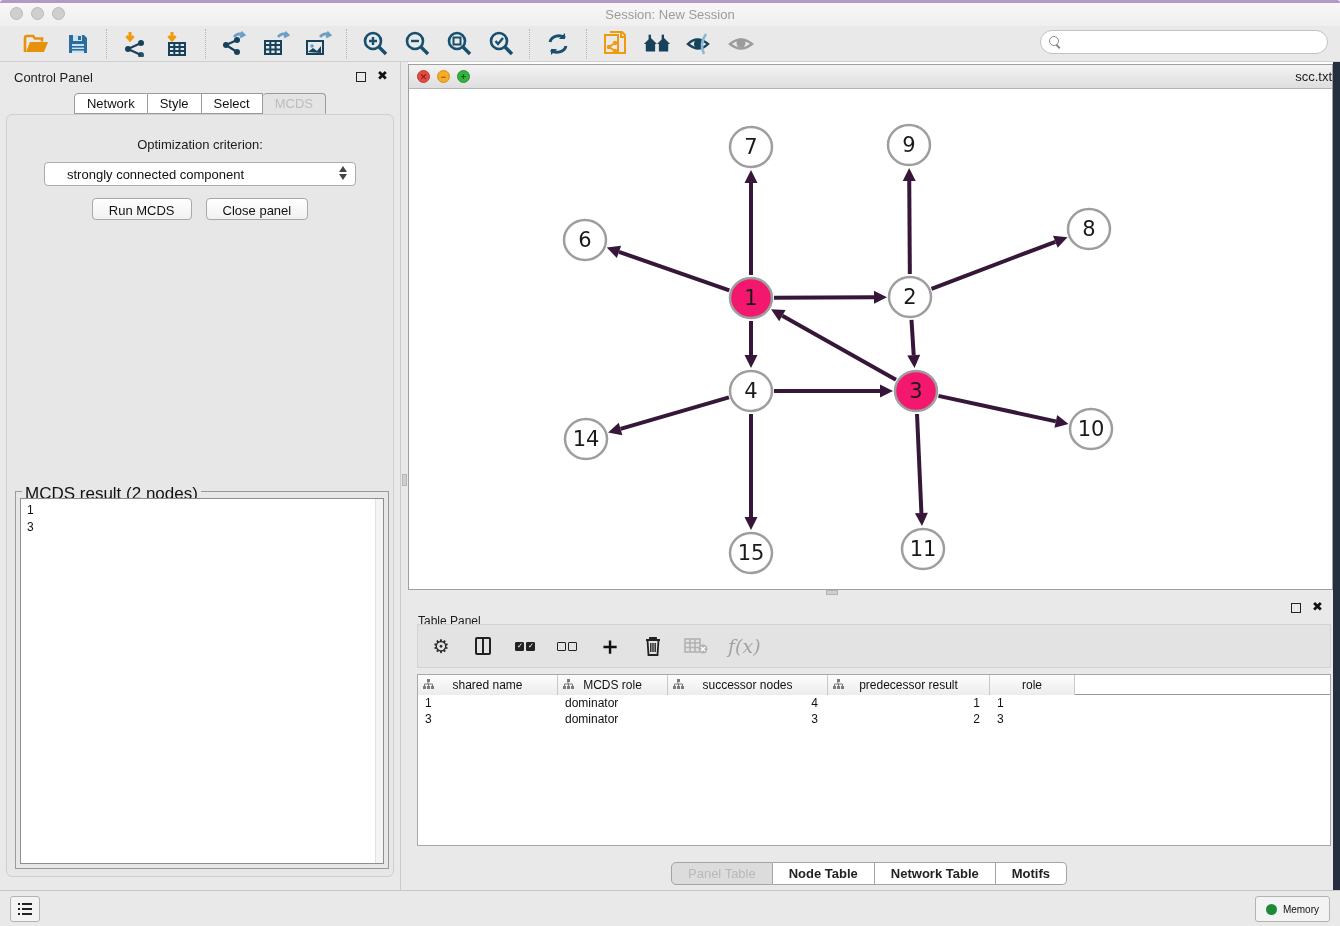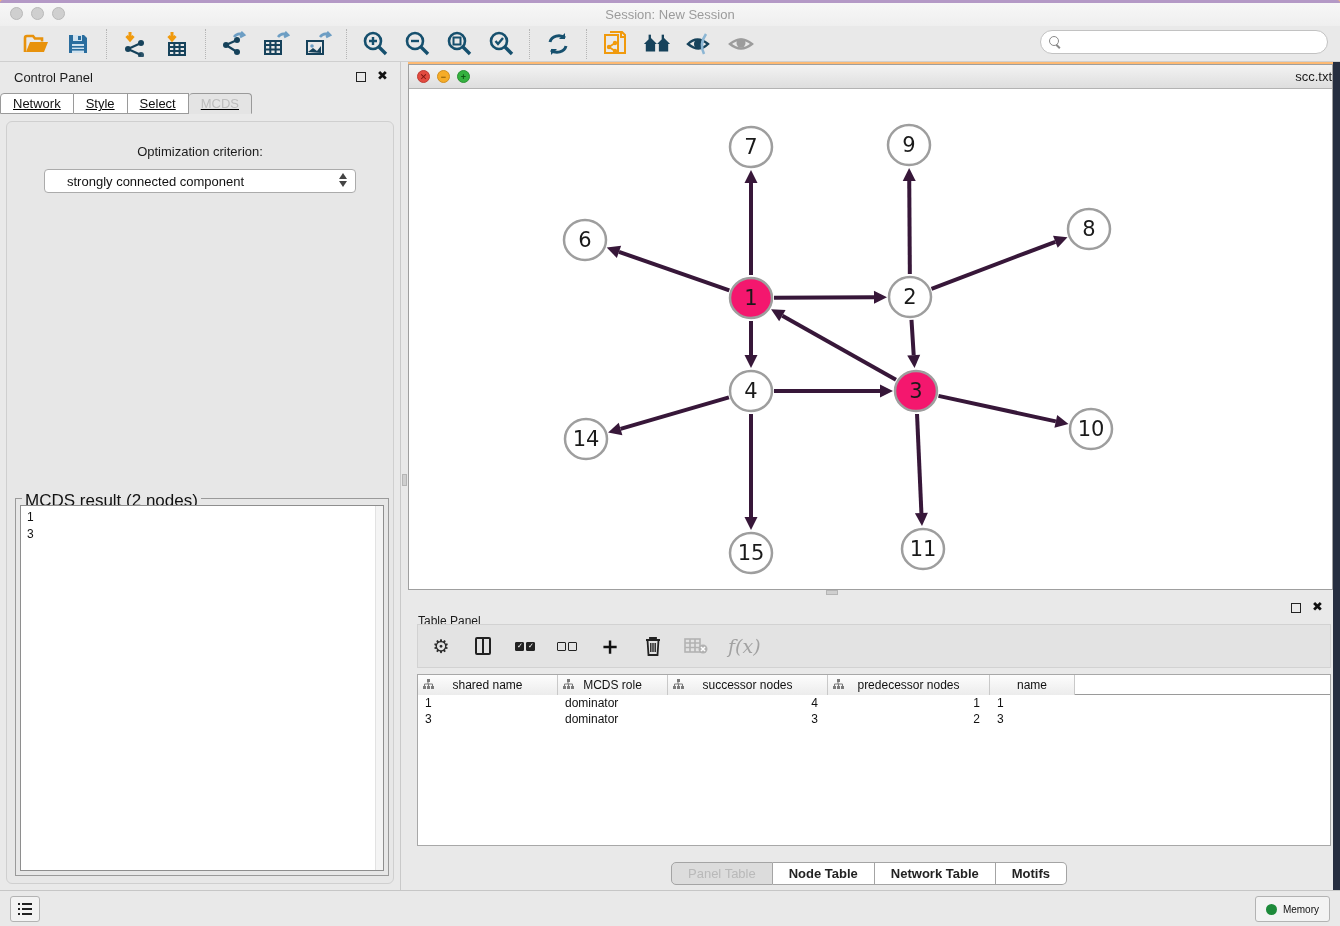--- a/index.html
+++ b/index.html
@@ -1,17 +1,17 @@
 <!DOCTYPE html>
 <html><head>
 <meta charset="utf-8">
 <style>
   * { margin:0; padding:0; box-sizing:border-box; }
   html,body { width:1340px; height:926px; font-family:"Liberation Sans","DejaVu Sans",sans-serif; background:#e9e9e9; }
-  .app { position:relative; width:1340px; height:926px; overflow:hidden; background:#fdba74; }
+  .app { position:relative; width:1340px; height:926px; overflow:hidden; background:#ffffff; }
 
   
   .top-edge { position:absolute; left:0; top:0; width:1340px; height:3px; background:#b499c6; border-radius:4px 4px 0 0; }
   .right-strip { position:absolute; right:0; top:60px; width:7px; height:866px; background:#262e40; }
 
   
   .titlebar { position:absolute; left:0; top:3px; width:1340px; height:23px; background:linear-gradient(#f7f7f7,#efefef); }
   .lights { position:absolute; left:10px; top:4px; display:flex; gap:8px; }
   .light { width:13px; height:13px; border-radius:50%; background:#cfcfcf; border:1px solid #b9b9b9; }
   .win-title { position:absolute; left:0; right:0; top:4px; text-align:center; font-size:13px; color:#9b9b9b; }
@@ -28,26 +28,26 @@
   .mag::after { content:""; position:absolute; left:8px; top:8px; width:5px; height:1.5px; background:#8a8a8a; transform:rotate(45deg); transform-origin:0 0; }
   .search-input { border:none; outline:none; flex:1; height:18px; font-size:12px; background:transparent; }
 
   
   .control-panel { position:absolute; left:0; top:62px; width:400px; height:828px; background:#e9e9e9; }
   .cp-header { position:relative; height:30px; }
   .cp-title { position:absolute; left:14px; top:8px; font-size:13px; color:#1c1c1c; }
   .float-icon { position:absolute; top:10px; width:10px; height:10px; border:1.5px solid #222; background:transparent; }
   .close-icon { position:absolute; top:6px; font-size:13px; font-weight:bold; color:#111; cursor:pointer; }
   .cp-header .float-icon { right:34px; } .cp-header .close-icon { right:12px; }
-  .cp-tabs { position:absolute; left:0; top:31px; width:100%; display:flex; justify-content:flex-start; z-index:2;text-decoration:underline; }
+  .cp-tabs { position:absolute; left:0; top:31px; width:100%; display:flex; justify-content:center; z-index:2; }
   .cp-tab { height:21px; padding:2px 12px 0; font-size:13px; background:#fff; border:1px solid #9a9a9a; border-left-width:0; color:#111; cursor:pointer; }
   .cp-tab:first-child { border-left-width:1px; border-top-left-radius:4px; }
   .cp-tab:last-child { border-top-right-radius:4px; }
   .cp-tab.disabled-active { background:#e4e4e4; color:#bdbdbd; border-bottom-color:#e4e4e4; border-top-right-radius:4px; border-top-left-radius:4px; }
-  .cp-body { position:absolute; left:6px; top:52px; width:388px; height:763px; background:#e7e7e7; border:1px solid #cfcfcf; border-radius:6px;margin-top:7px; }
+  .cp-body { position:absolute; left:6px; top:52px; width:388px; height:763px; background:#e7e7e7; border:1px solid #cfcfcf; border-radius:6px; }
   .opt-label { margin-top:22px; text-align:center; font-size:13px; color:#1b1b1b; }
   .criterion { position:relative; margin:10px auto 0; width:312px; height:24px; background:#fff; border:1px solid #ababab; border-radius:4px; font-size:13px; color:#111; display:flex; align-items:center; padding-left:22px; cursor:pointer; }
   .stepper { position:absolute; right:8px; top:3px; display:flex; flex-direction:column; gap:2px; }
   .tri-up { width:0; height:0; border-left:4px solid transparent; border-right:4px solid transparent; border-bottom:6px solid #444; }
   .tri-dn { width:0; height:0; border-left:4px solid transparent; border-right:4px solid transparent; border-top:6px solid #444; }
   .btn-row { margin-top:12px; display:flex; justify-content:center; gap:14px; }
   .mac-btn { height:22px; padding:2px 16px 0; background:linear-gradient(#ffffff,#f1f1f1); border:1px solid #a8a8a8; border-radius:4px; font-size:13px; color:#111; cursor:pointer; }
   .result-box { position:absolute; left:8px; top:376px; width:374px; height:378px; border:1px solid #9a9a9a; background:#e7e7e7; }
   .result-legend { position:absolute; left:6px; top:-8px; background:#e7e7e7; padding:0 3px; font-size:17px; color:#111; }
   .result-area { position:absolute; left:4px; top:6px; right:4px; bottom:4px; background:#fff; border:1px solid #8e8e8e; font-size:12px; color:#111; padding:3px 6px; line-height:17px; white-space:pre; overflow:hidden; }
@@ -290,20 +290,24 @@
         <span class="cp-tab disabled-active">MCDS</span>
       </div>
     <div class="cp-body">
       <div class="opt-label">Optimization criterion:</div>
       <div class="criterion">
         <span>strongly connected component</span>
         <span class="stepper">
             <span class="tri-up"></span>
             <span class="tri-dn"></span>
           </span>
+      </div>
+      <div class="btn-row">
+        <button class="mac-btn">Run MCDS</button>
+        <button class="mac-btn">Close panel</button>
       </div>
       <div class="result-box">
         <span class="result-legend">MCDS result (2 nodes)</span>
         <div class="result-area" id="result-lines">1
 3</div>
         <div class="result-scroll"></div>
       </div>
     </div>
   </div>
 
@@ -469,24 +473,24 @@
           <div class="th-cell" style="left: 410px; width: 162px;">
             <span class="th-ico"><svg width="11" height="11" viewBox="0 0 11 11">
                 <g fill="#7a7a7a">
                   <rect x="4" y="0" width="3" height="3"></rect>
                   <rect x="0" y="7" width="3" height="3"></rect>
                   <rect x="4" y="7" width="3" height="3"></rect>
                   <rect x="8" y="7" width="3" height="3"></rect>
                   <path d="M5 3 v2 M1.5 7 v-2 h8 v2 M5.5 5 v2" stroke="#7a7a7a" stroke-width="1" fill="none"></path>
                 </g>
               </svg></span>
-            <span>predecessor nodes</span>
+            <span>predecessor result</span>
           </div>
           <div class="th-cell" style="left: 572px; width: 85px;">
-            <span>name</span>
+            <span>role</span>
           </div>
         </div>
       <div id="tbl-body">
           <div class="tbl-row">
             <div class="td-cell td-left" style="left: 0px; width: 140px;">1</div>
             <div class="td-cell td-left" style="left: 140px; width: 110px;">dominator</div>
             <div class="td-cell td-right" style="left: 250px; width: 160px;">4</div>
             <div class="td-cell td-right" style="left: 410px; width: 162px;">1</div>
             <div class="td-cell td-left" style="left: 572px; width: 85px;">1</div>
           </div>

